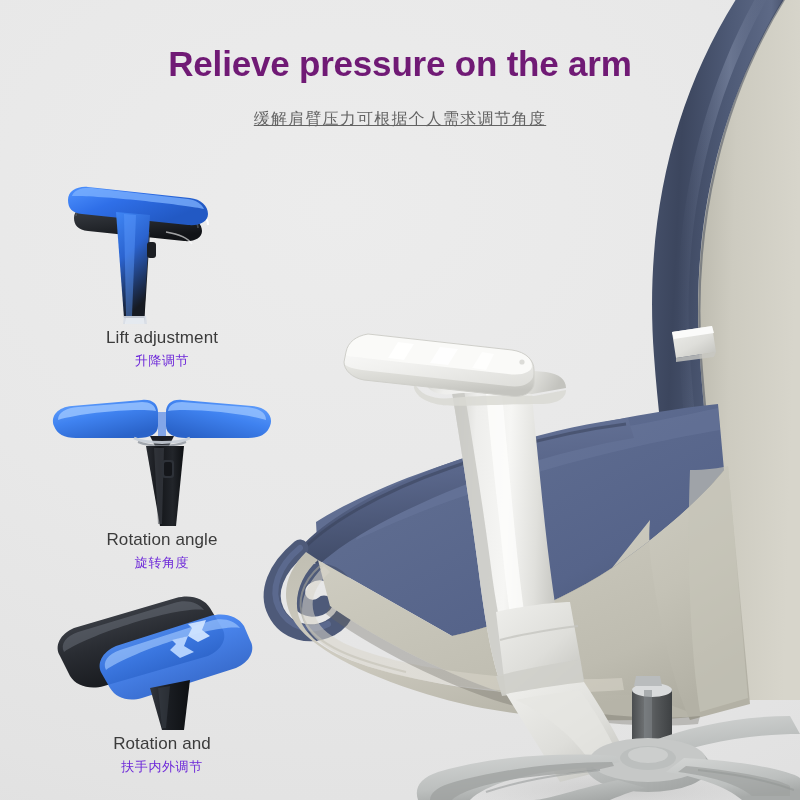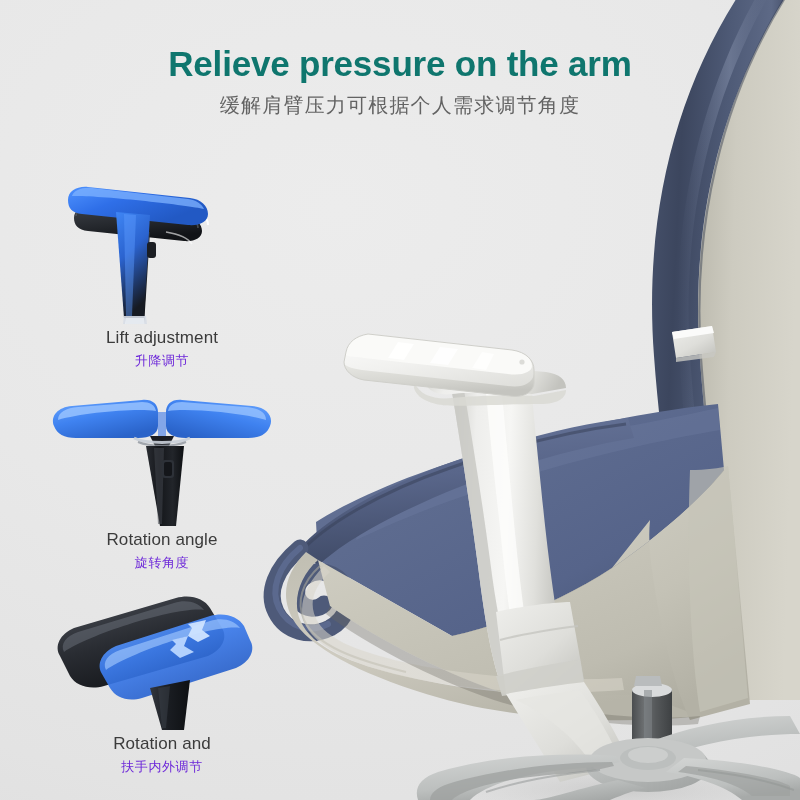--- a/index.html
+++ b/index.html
@@ -33,40 +33,41 @@
     width: 800px;
     text-align: center;
     z-index: 40;
   }
   .headline {
     margin: 0;
     padding-top: 44px;
     font-size: 35px;
     font-weight: 700;
     letter-spacing: -0.2px;
-    color: #0f766e;
+    color: #701a75;
     line-height: 1.12;
   }
   .subhead-en {
     margin: 0;
     padding-top: 11px;
     font-size: 21px;
     font-weight: 400;
     color: #5b5b5b;
     line-height: 1.15;
     letter-spacing: -0.1px;
   }
   .subhead-zh {
-    margin: 0;
+    margin: 16px;
     padding-top: 11px;
-    font-size: 20px;
+    font-size: 16px;
     font-weight: 400;
     color: #636363;
     letter-spacing: 1.2px;
     line-height: 1.15;
+    text-decoration: underline;
   }
 
   
   .features {
     position: absolute;
     left: 38px;
     top: 176px;
     width: 248px;
     z-index: 35;
   }

